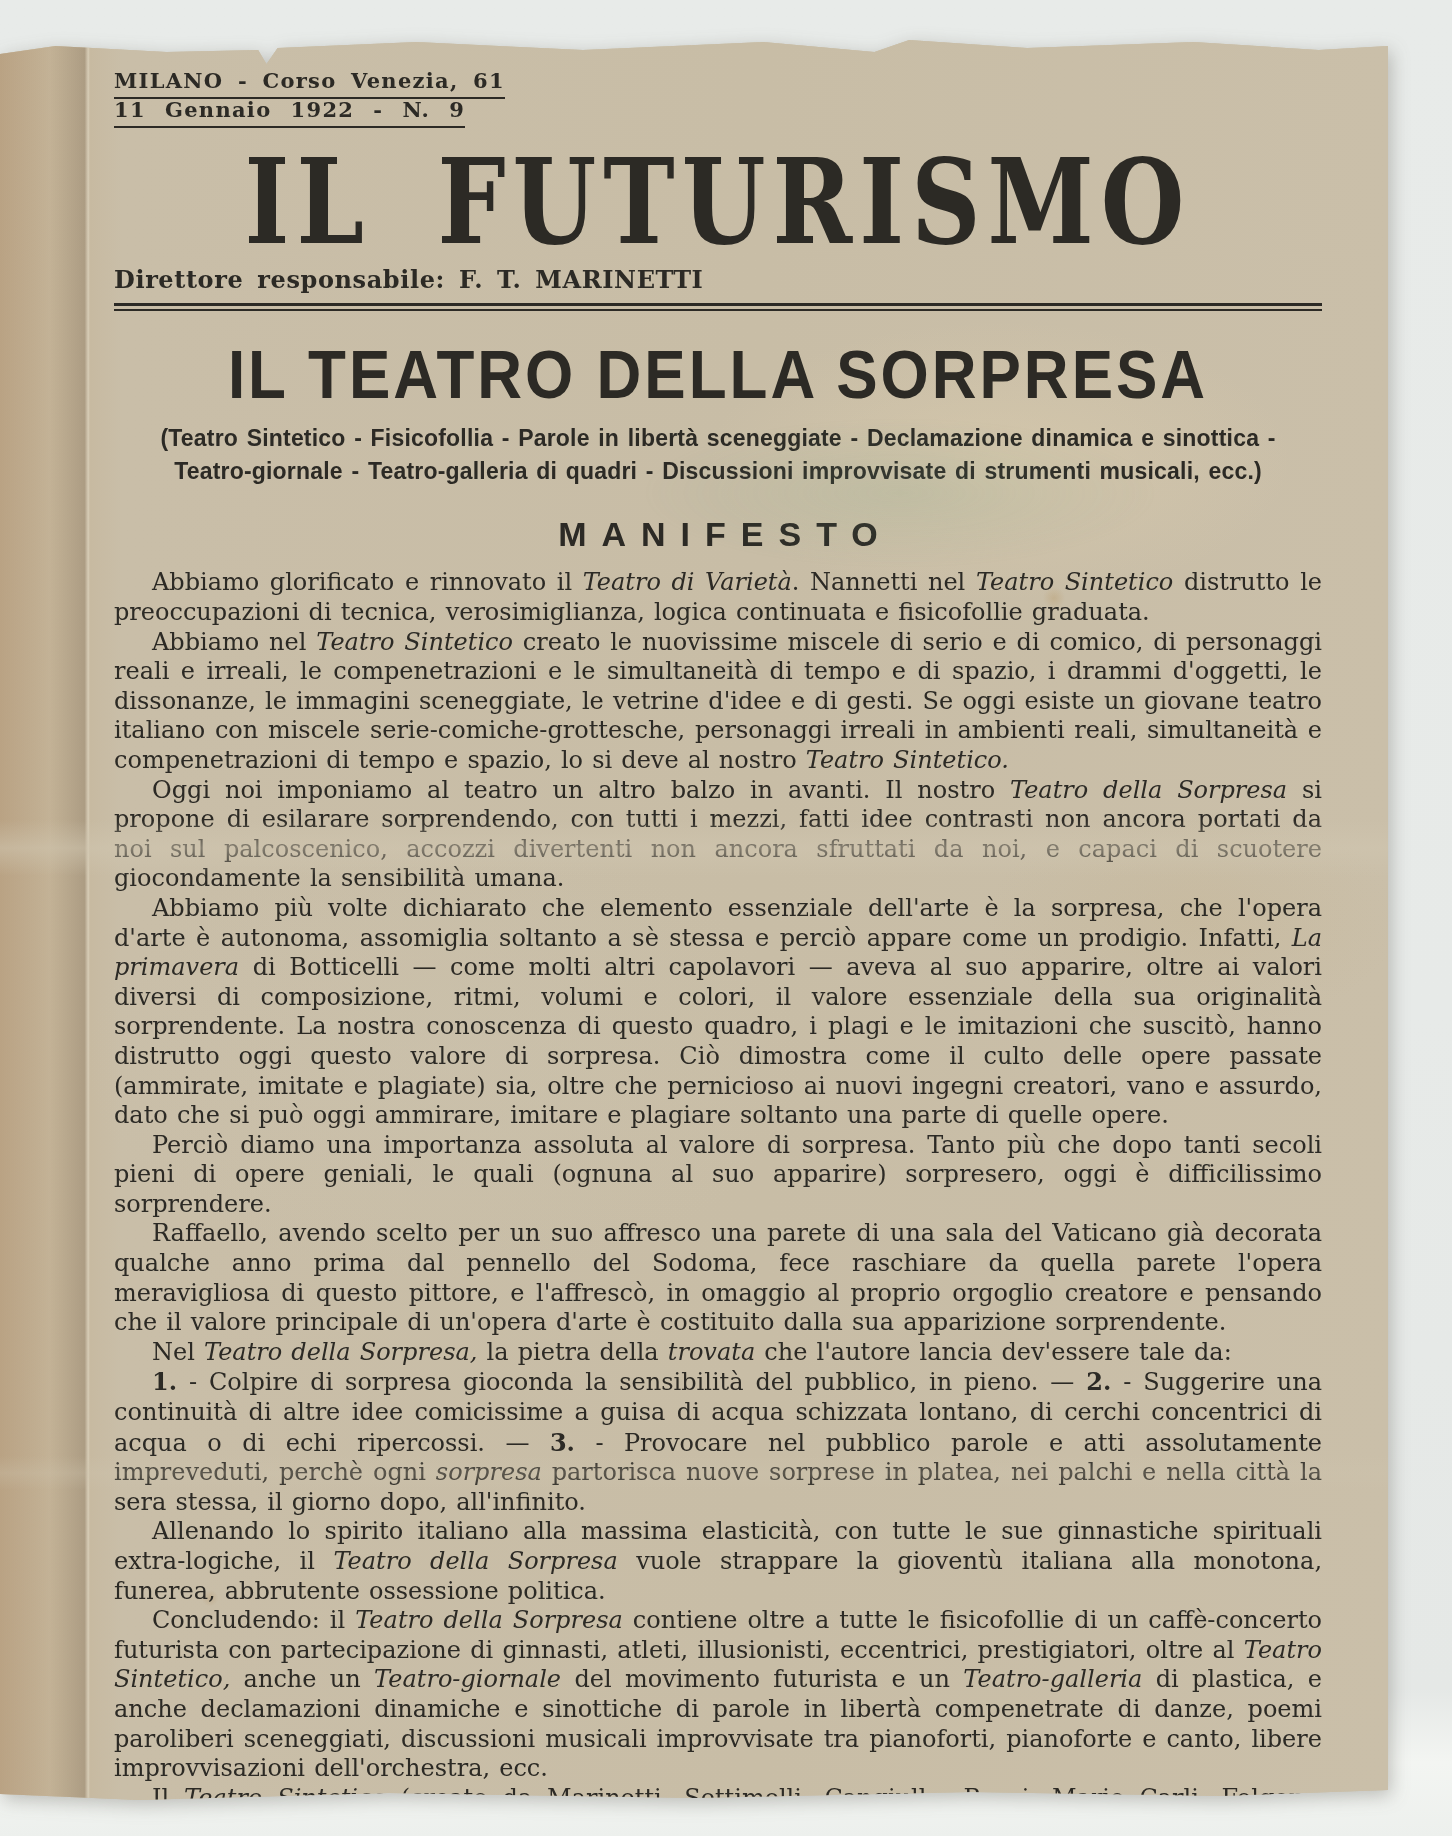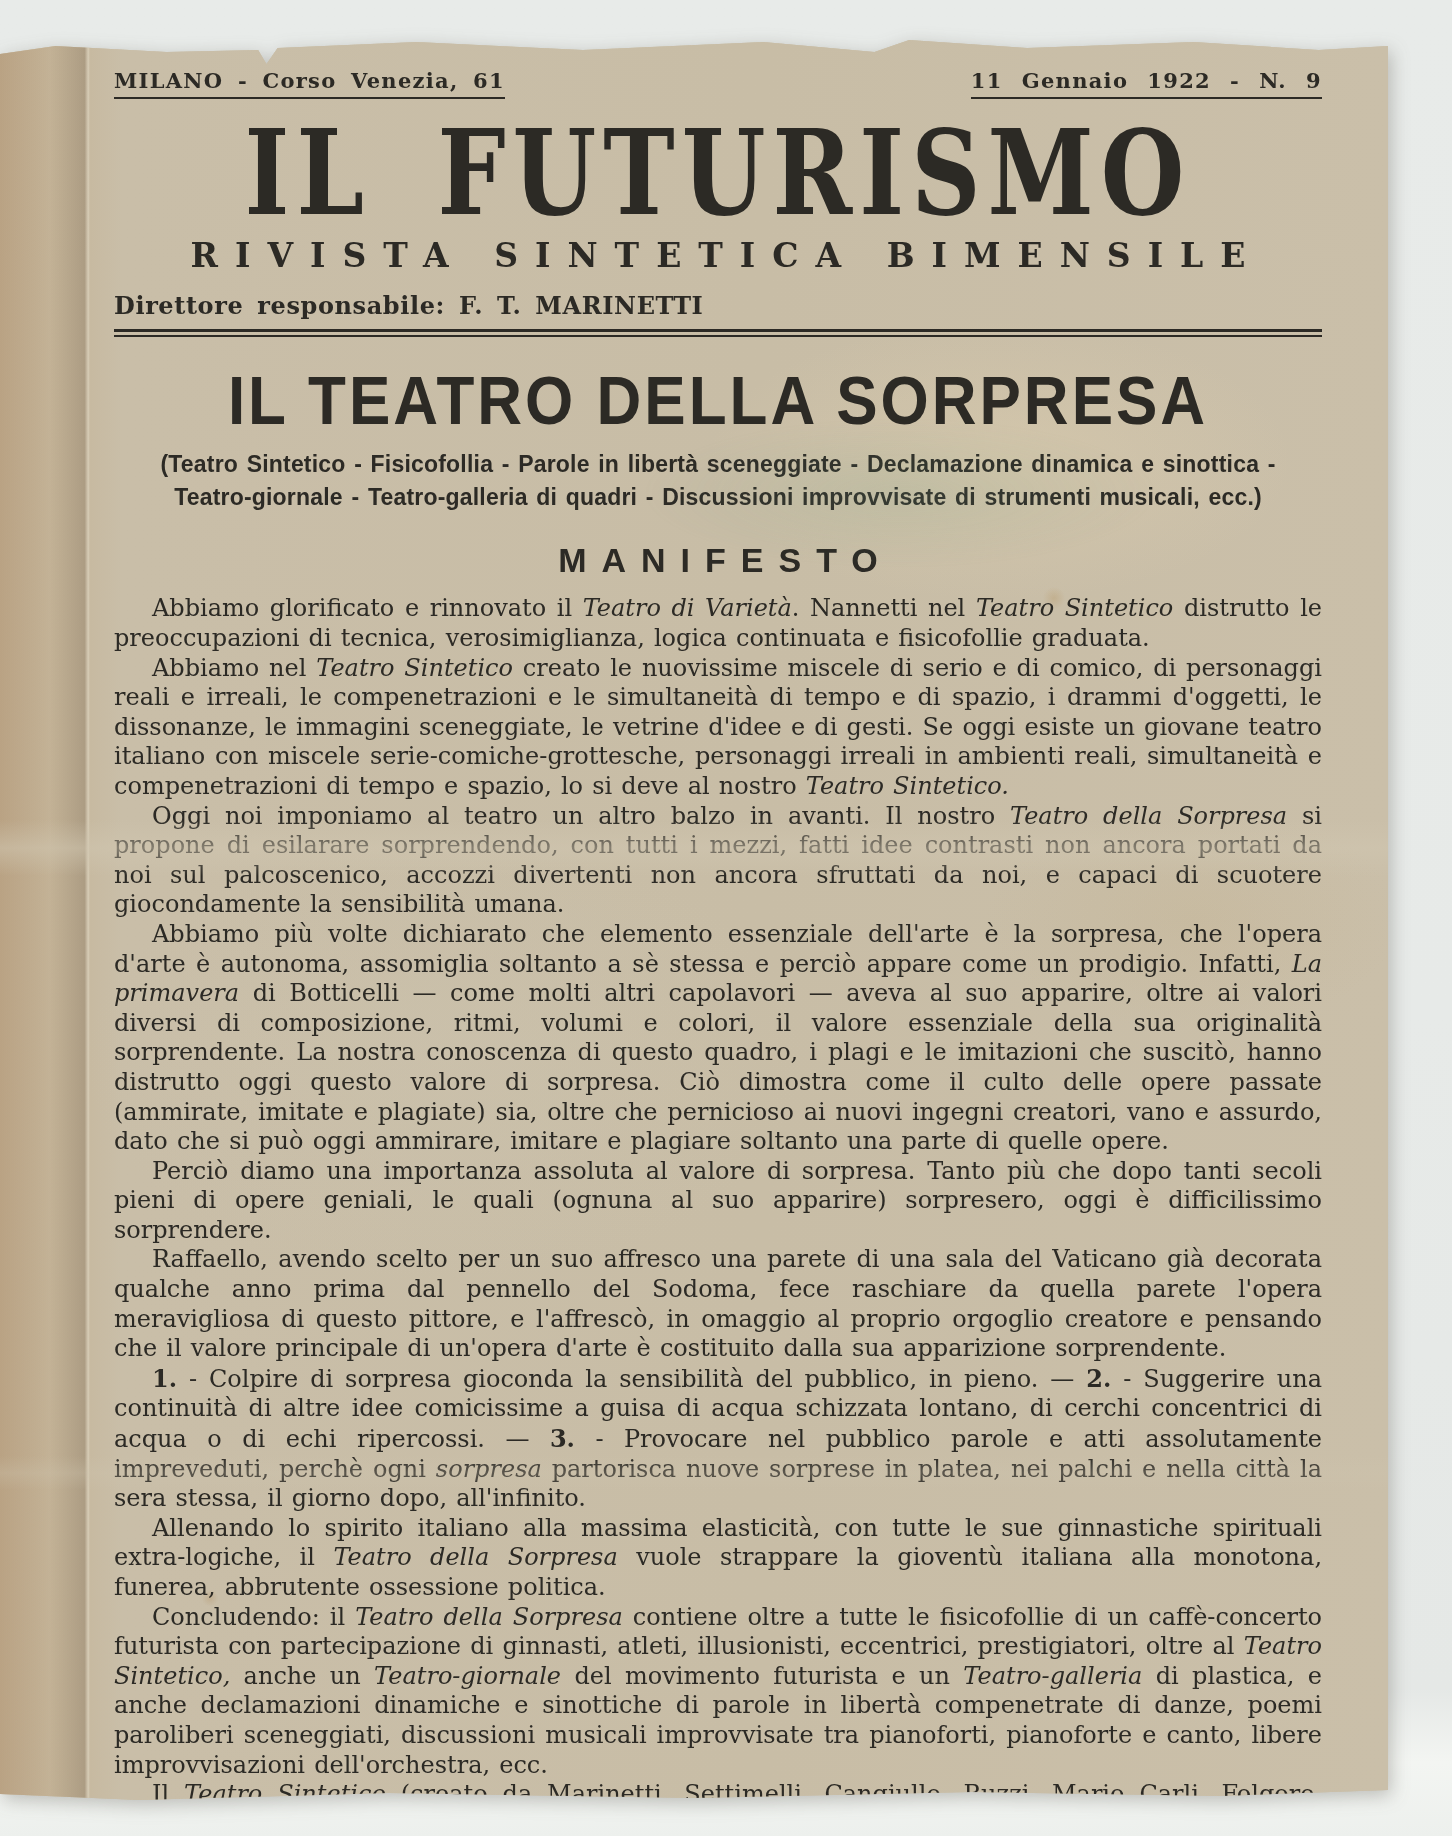--- a/index.html
+++ b/index.html
@@ -40,20 +40,21 @@
       rgba(150,112,72,0.16), rgba(150,112,72,0.03) 55%,
       rgba(78,54,30,0.22) 94%, rgba(255,252,238,0.28) 98%, rgba(0,0,0,0) 100%);
   }
   .content{position:absolute;left:114px;top:0;width:1208px;}
 
   .header-row{
     display:flex;justify-content:space-between;align-items:baseline;
     padding-top:32px;
     font-family:"DejaVu Serif",serif;font-weight:700;font-size:21px;line-height:1;
     letter-spacing:1.3px;
+    flex-direction:column;
   }
   .header-row span{border-bottom:2px solid var(--ink);padding-bottom:6px;}
   .hleft{word-spacing:0.28em;}
   .hright{word-spacing:0.5em;}
 
   .masthead-title{
     margin:16px 0 28px 0;
     font-family:"DejaVu Serif",serif;font-weight:700;
     font-size:96px;line-height:1;text-align:center;letter-spacing:7px;word-spacing:26px;
     transform:scaleY(1.22);transform-origin:center top;
@@ -121,21 +122,20 @@
 
     <div class="content">
 
       <div class="header-row">
         <span class="hleft">MILANO - Corso Venezia, 61</span>
         <span class="hright">11 Gennaio 1922 - N. 9</span>
       </div>
 
       <div class="masthead-title">IL FUTURISMO</div>
 
-      <div class="masthead-subtitle">RIVISTA SINTETICA BIMENSILE</div>
 
       <div class="masthead-director">Direttore responsabile: F. T. MARINETTI</div>
 
       <div class="double-rule">
         <div class="rule-a"></div>
         <div class="rule-b"></div>
       </div>
 
       <div class="article-title">IL TEATRO DELLA SORPRESA</div>
 
@@ -146,20 +146,21 @@
 
       <div class="section-heading">MANIFESTO</div>
 
       <div class="body-text">
           <p><span>Abbiamo glorificato e rinnovato il </span><i>Teatro di Varietà</i><span>. Nannetti nel </span><i>Teatro Sintetico</i><span> distrutto le preoccupazioni di tecnica, verosimiglianza, logica continuata e fisicofollie graduata.</span></p>
           <p><span>Abbiamo nel </span><i>Teatro Sintetico</i><span> creato le nuovissime miscele di serio e di comico, di personaggi reali e irreali, le compenetrazioni e le simultaneità di tempo e di spazio, i drammi d'oggetti, le dissonanze, le immagini sceneggiate, le vetrine d'idee e di gesti. Se oggi esiste un giovane teatro italiano con miscele serie-comiche-grottesche, personaggi irreali in ambienti reali, simultaneità e compenetrazioni di tempo e spazio, lo si deve al nostro </span><i>Teatro Sintetico.</i></p>
           <p><span>Oggi noi imponiamo al teatro un altro balzo in avanti. Il nostro </span><i>Teatro della Sorpresa</i><span> si propone di esilarare sorprendendo, con tutti i mezzi, fatti idee contrasti non ancora portati da noi sul palcoscenico, accozzi divertenti non ancora sfruttati da noi, e capaci di scuotere giocondamente la sensibilità umana.</span></p>
           <p><span>Abbiamo più volte dichiarato che elemento essenziale dell'arte è la sorpresa, che l'opera d'arte è autonoma, assomiglia soltanto a sè stessa e perciò appare come un prodigio. Infatti, </span><i>La primavera</i><span> di Botticelli — come molti altri capolavori — aveva al suo apparire, oltre ai valori diversi di composizione, ritmi, volumi e colori, il valore essenziale della sua originalità sorprendente. La nostra conoscenza di questo quadro, i plagi e le imitazioni che suscitò, hanno distrutto oggi questo valore di sorpresa. Ciò dimostra come il culto delle opere passate (ammirate, imitate e plagiate) sia, oltre che pernicioso ai nuovi ingegni creatori, vano e assurdo, dato che si può oggi ammirare, imitare e plagiare soltanto una parte di quelle opere.</span></p>
           <p><span>Perciò diamo una importanza assoluta al valore di sorpresa. Tanto più che dopo tanti secoli pieni di opere geniali, le quali (ognuna al suo apparire) sorpresero, oggi è difficilissimo sorprendere.</span></p>
           <p><span>Raffaello, avendo scelto per un suo affresco una parete di una sala del Vaticano già decorata qualche anno prima dal pennello del Sodoma, fece raschiare da quella parete l'opera meravigliosa di questo pittore, e l'affrescò, in omaggio al proprio orgoglio creatore e pensando che il valore principale di un'opera d'arte è costituito dalla sua apparizione sorprendente.</span></p>
+          <p><span>Nel </span><i>Teatro della Sorpresa,</i><span> la pietra della </span><i>trovata</i><span> che l'autore lancia dev'essere tale da:</span></p>
           <p><b>1.</b><span> - Colpire di sorpresa gioconda la sensibilità del pubblico, in pieno. — </span><b>2.</b><span> - Suggerire una continuità di altre idee comicissime a guisa di acqua schizzata lontano, di cerchi concentrici di acqua o di echi ripercossi. — </span><b>3.</b><span> - Provocare nel pubblico parole e atti assolutamente impreveduti, perchè ogni </span><i>sorpresa</i><span> partorisca nuove sorprese in platea, nei palchi e nella città la sera stessa, il giorno dopo, all'infinito.</span></p>
           <p><span>Allenando lo spirito italiano alla massima elasticità, con tutte le sue ginnastiche spirituali extra-logiche, il </span><i>Teatro della Sorpresa</i><span> vuole strappare la gioventù italiana alla monotona, funerea, abbrutente ossessione politica.</span></p>
           <p><span>Concludendo: il </span><i>Teatro della Sorpresa</i><span> contiene oltre a tutte le fisicofollie di un caffè-concerto futurista con partecipazione di ginnasti, atleti, illusionisti, eccentrici, prestigiatori, oltre al </span><i>Teatro Sintetico,</i><span> anche un </span><i>Teatro-giornale</i><span> del movimento futurista e un </span><i>Teatro-galleria</i><span> di plastica, e anche declamazioni dinamiche e sinottiche di parole in libertà compenetrate di danze, poemi paroliberi sceneggiati, discussioni musicali improvvisate tra pianoforti, pianoforte e canto, libere improvvisazioni dell'orchestra, ecc.</span></p>
           <p><span>Il </span><i>Teatro Sintetico</i><span> (creato da Marinetti, Settimelli, Cangiullo, Buzzi, Mario Carli, Folgore, Pratella, Jannelli, Nannetti, Remo Chiti, Mario Dessy, Balla, Volt, Depero, Rognoni, Soggetti, Masnata, Vasari, Alfonso Dolce) è stato imposto vittoriosamente in Italia dalle Compagnie Berti, Ninchi, Zoncada, Tumiati, Mateldi, Petrolini, Luciano Molinari; a Parigi e a Ginevra dalla Società avanguardista </span></p>
         </div>
 
     </div>
 
     <div class="show-through-stain"></div>
     <div class="crease-overlay"></div>

